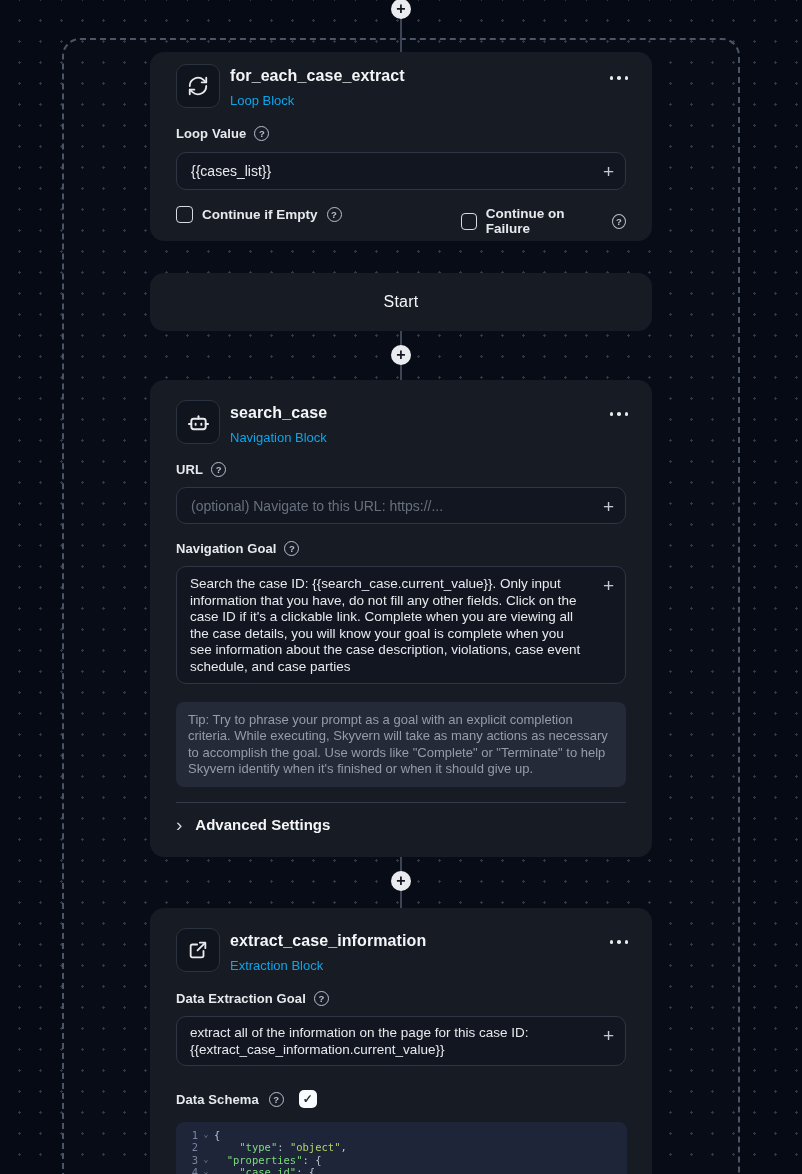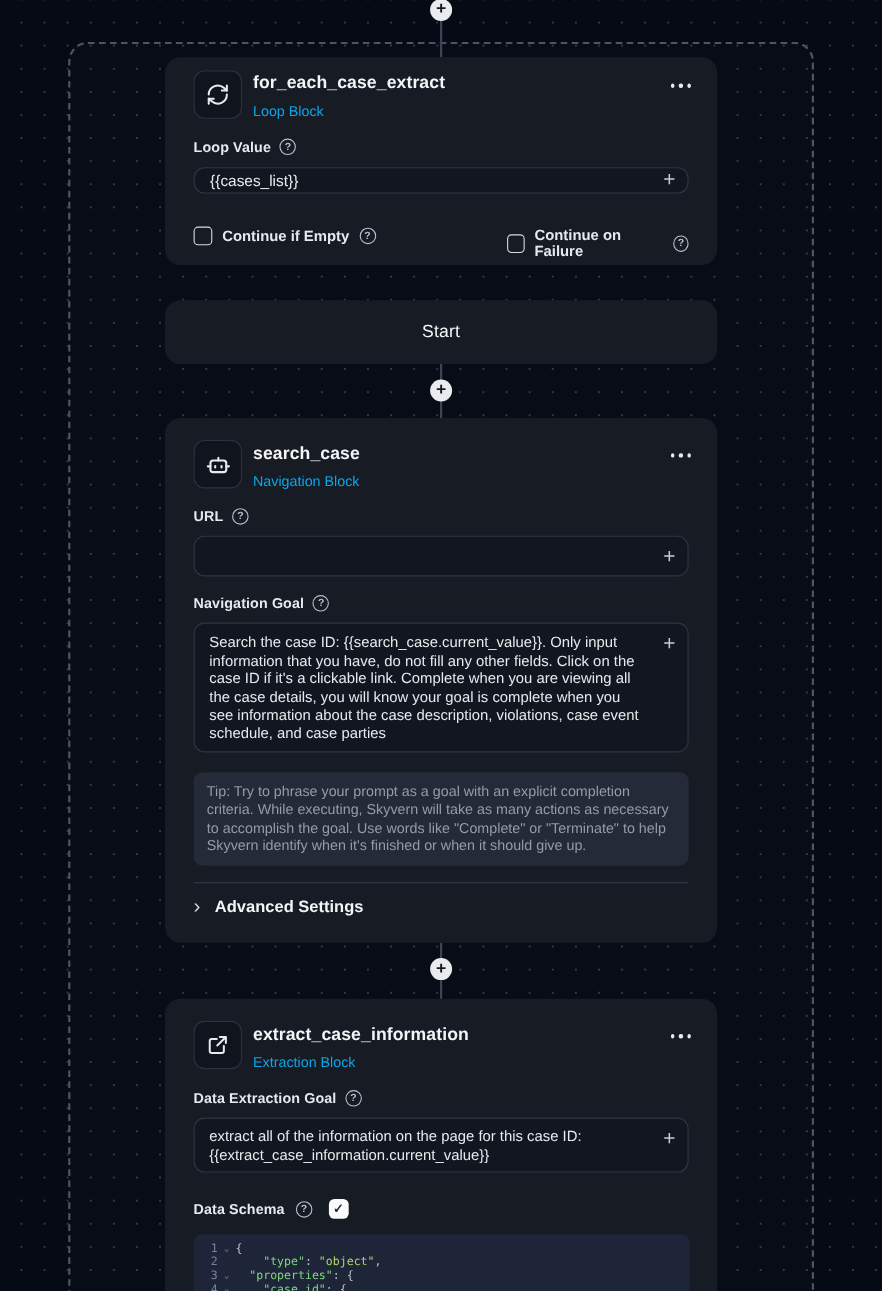--- a/index.html
+++ b/index.html
@@ -69,21 +69,21 @@
     width:15px; height:15px; border-radius:50%; border:1.4px solid #b9c0cc;
     color:#b9c0cc; font-size:9.5px; font-weight:700;
     display:flex; align-items:center; justify-content:center; cursor:pointer;
     background:none;
   }
 
   .field-box {
     position:absolute; left:26px; width:450px;
     background:#121620; border:1px solid #2f3545; border-radius:10px;
   }
-  .single-line { height:24px; display:flex; align-items:center; }
+  .single-line { height:38px; display:flex; align-items:center; }
   .field-box input {
     flex:1; background:transparent; border:none; outline:none;
     font-size:14px; color:#e8eaed; padding:0 30px 0 14px;
     font-family:"Liberation Sans", sans-serif;
   }
   .field-box input::placeholder { color:#68707e; opacity:1; }
   .field-value { flex:1; font-size:14px; color:#e8eaed; padding:0 30px 0 14px; }
 
   .plus-in-field {
     position:absolute; right:11px; background:none; border:none; cursor:pointer;
@@ -229,20 +229,21 @@
       <span class="dot"></span>
         <span class="dot"></span>
         <span class="dot"></span>
     </button>
 
     <div class="field-label-row" style="top:82px;">
       <span class="field-label">URL</span>
       <button class="help-icon">?</button>
     </div>
     <div class="field-box single-line" style="top:107px; height:37px;">
+      <input type="text" placeholder="(optional) Navigate to this URL: https://..." style="">
       <button class="plus-in-field plus-center">+</button>
     </div>
 
     <div class="field-label-row" style="top:161px;">
       <span class="field-label">Navigation Goal</span>
       <button class="help-icon">?</button>
     </div>
     <div class="field-box" style="top:186px; height:118px;">
       <textarea spellcheck="false" style="">Search the case ID: {{search_case.current_value}}. Only input information that you have, do not fill any other fields. Click on the case ID if it's a clickable link. Complete when you are viewing all the case details, you will know your goal is complete when you see information about the case description, violations, case event schedule, and case parties</textarea>
       <button class="plus-in-field plus-top">+</button>

